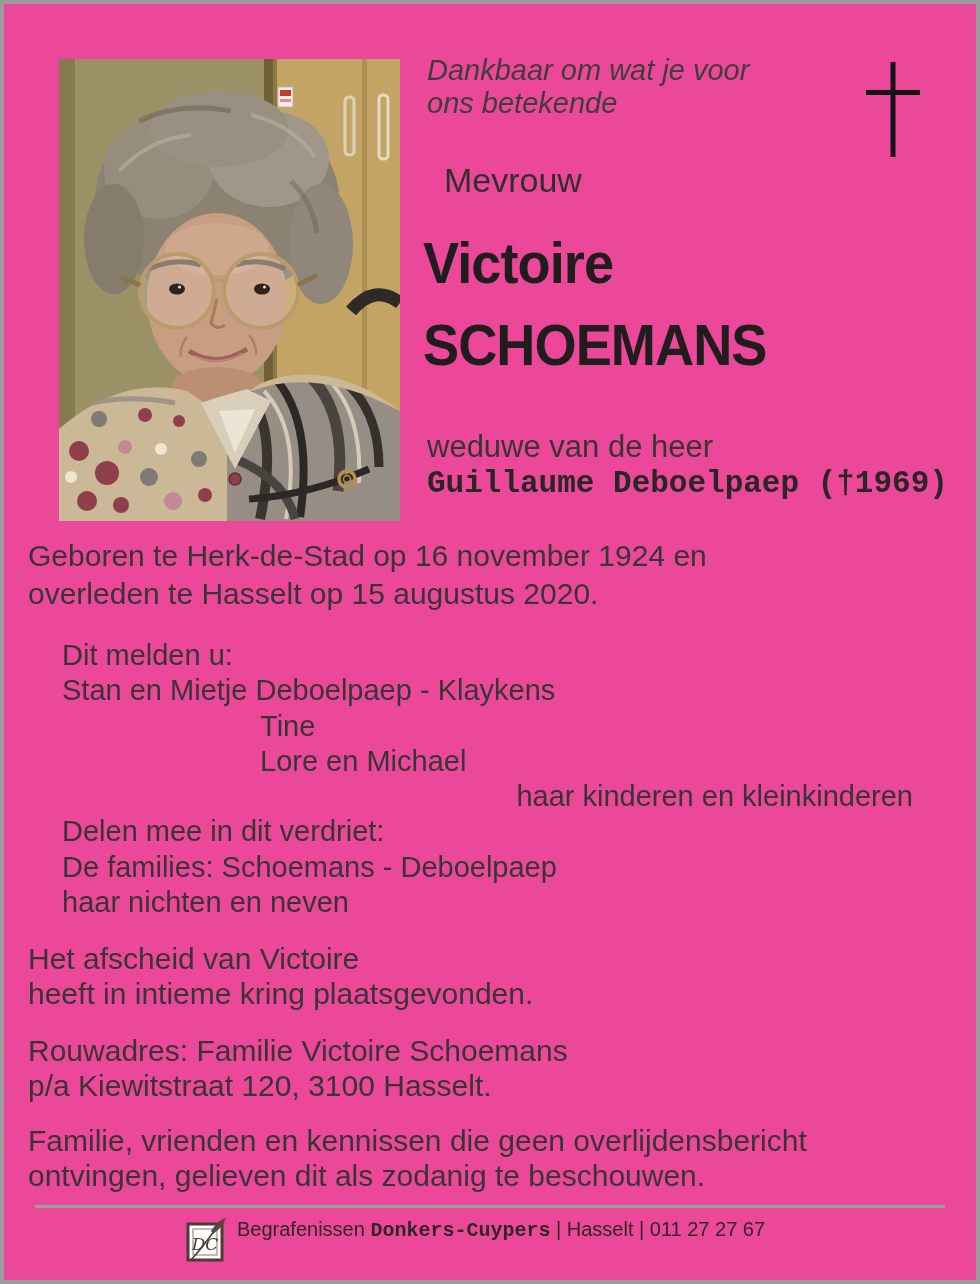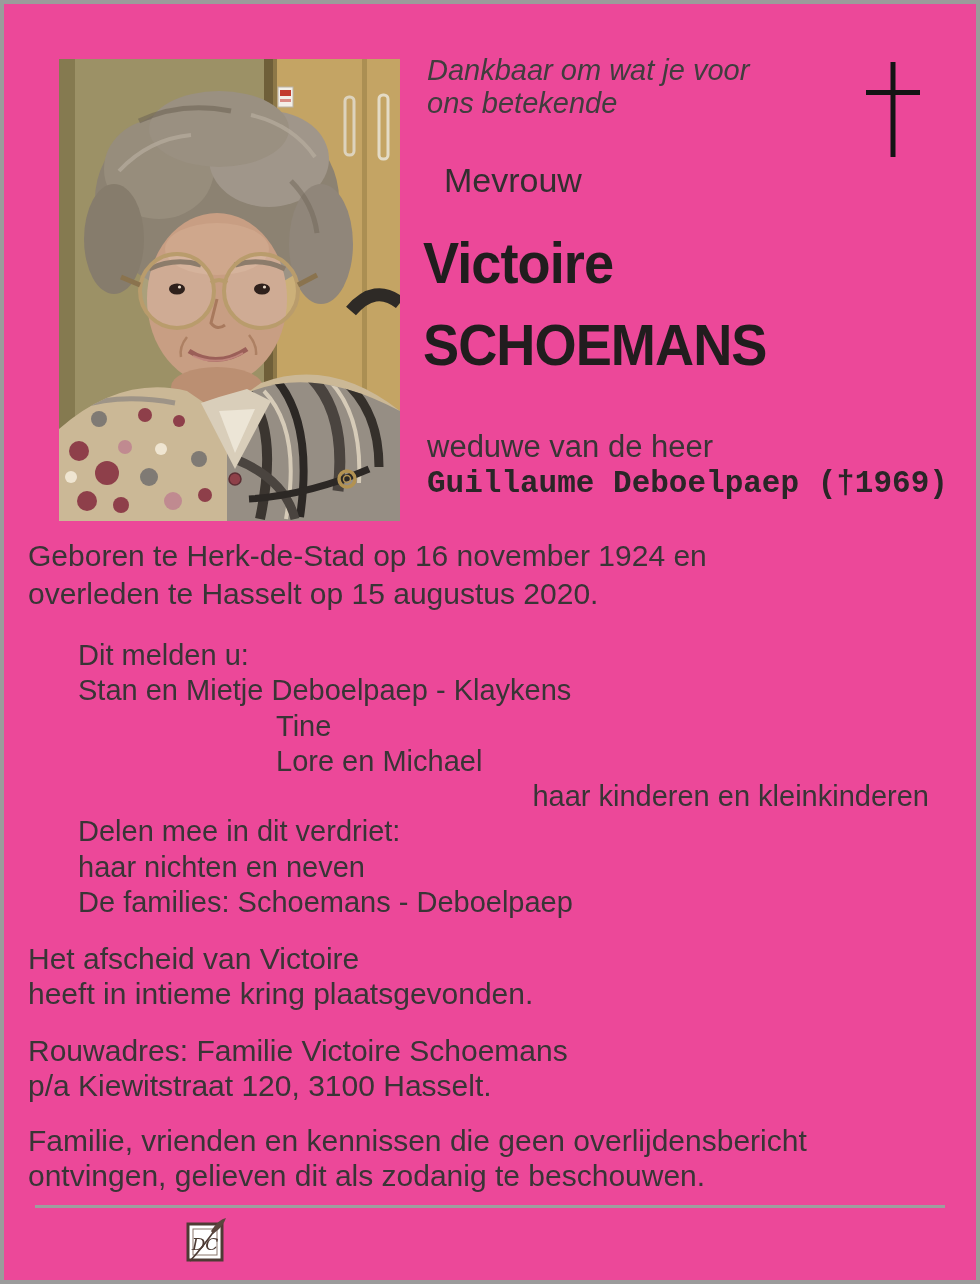--- a/index.html
+++ b/index.html
@@ -21,21 +21,21 @@
   .cross{left:862px;top:58px;width:54px;height:95px;}
   
   .quote{left:423px;top:50px;font-size:29px;line-height:33px;font-style:italic;color:#413d3e;}
   .salutation{left:440px;top:156px;font-size:34px;line-height:40px;color:#332f30;}
   .name{left:419px;top:218px;font-size:57px;line-height:82px;font-weight:bold;color:#211d1e;letter-spacing:-1px;transform:scaleX(.95);transform-origin:left top;white-space:nowrap;}
   .widow{left:423px;top:424px;font-size:31px;line-height:37px;color:#393536;}
   .widow .b{color:#2a2627;}
   
   .center{left:0;width:100%;text-align:left;padding-left:24px;}
   .dates{top:533px;font-size:30px;line-height:38px;}
-  .announce{left:58px;top:634px;width:851px;font-size:29px;line-height:35.3px;margin-left:16px;}
+  .announce{left:58px;top:634px;width:851px;font-size:29px;line-height:35.3px;}
   .announce .indent{padding-left:198px;}
   .announce .right{text-align:right;}
   .farewell{top:937px;font-size:30px;line-height:35px;}
   .address{top:1029px;font-size:30px;line-height:35px;}
   .notice{top:1119px;font-size:30px;line-height:35px;}
   .b{font-weight:bold;font-family:Liberation Mono, monospace;}
   
   .rule{left:31px;top:1201px;width:910px;height:3px;background:#9e9e9e;}
   .logo{left:181px;top:1213px;width:42px;height:47px;}
   .footer-text{left:233px;top:1215px;font-size:20px;line-height:21px;color:#2e2627;white-space:nowrap;}
@@ -180,22 +180,22 @@
     <div>overleden te Hasselt op 15 augustus 2020.</div>
   </div>
 
   <div class="abs announce">
     <div>Dit melden u:</div>
     <div>Stan en Mietje Deboelpaep - Klaykens</div>
     <div class="indent">Tine</div>
     <div class="indent">Lore en Michael</div>
     <div class="right">haar kinderen en kleinkinderen</div>
     <div>Delen mee in dit verdriet:</div>
+    <div>De families: Schoemans - Deboelpaep</div>
     <div>haar nichten en neven</div>
-    <div>De families: Schoemans - Deboelpaep</div>
   </div>
 
   <div class="abs center farewell">
     <div>Het afscheid van Victoire</div>
     <div>heeft in intieme kring plaatsgevonden.</div>
   </div>
 
   <div class="abs center address">
     <div>Rouwadres: Familie Victoire Schoemans</div>
     <div>p/a Kiewitstraat 120, 3100 Hasselt.</div>
@@ -213,15 +213,16 @@
       <rect x="3" y="7" width="34" height="36" fill="#ffffff" stroke="#4d3b34" stroke-width="3"></rect>
       <rect x="8" y="12" width="24" height="26" fill="none" stroke="#8a7official" stroke-width="0"></rect>
       <rect x="8" y="12" width="24" height="26" fill="none" stroke="#8a776c" stroke-width="1"></rect>
       <text x="20" y="33" text-anchor="middle" font-family="DejaVu Serif, serif" font-style="italic" font-size="17" fill="#4d3b34">DC</text>
       <path d="M5,44 Q18,30 32,10" stroke="#4d3b34" stroke-width="1.6" fill="none"></path>
       <path d="M26,14 Q34,2 41,1 Q38,10 28,17 Z" fill="#5a463e"></path>
     </svg>
   </div>
 
   <div class="abs footer-text">
+    <div><span>Begrafenissen </span><span class="b">Donkers-Cuypers</span><span> | Hasselt | 011 27 27 67</span></div>
   </div>
 
 </div>
 
 </body></html>

